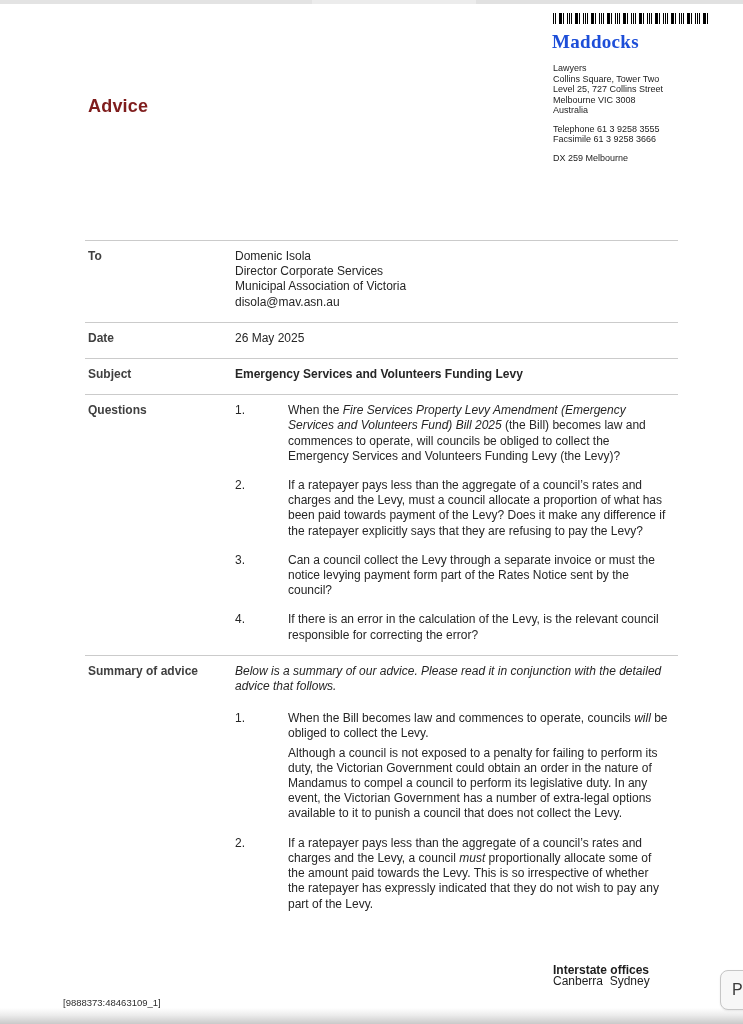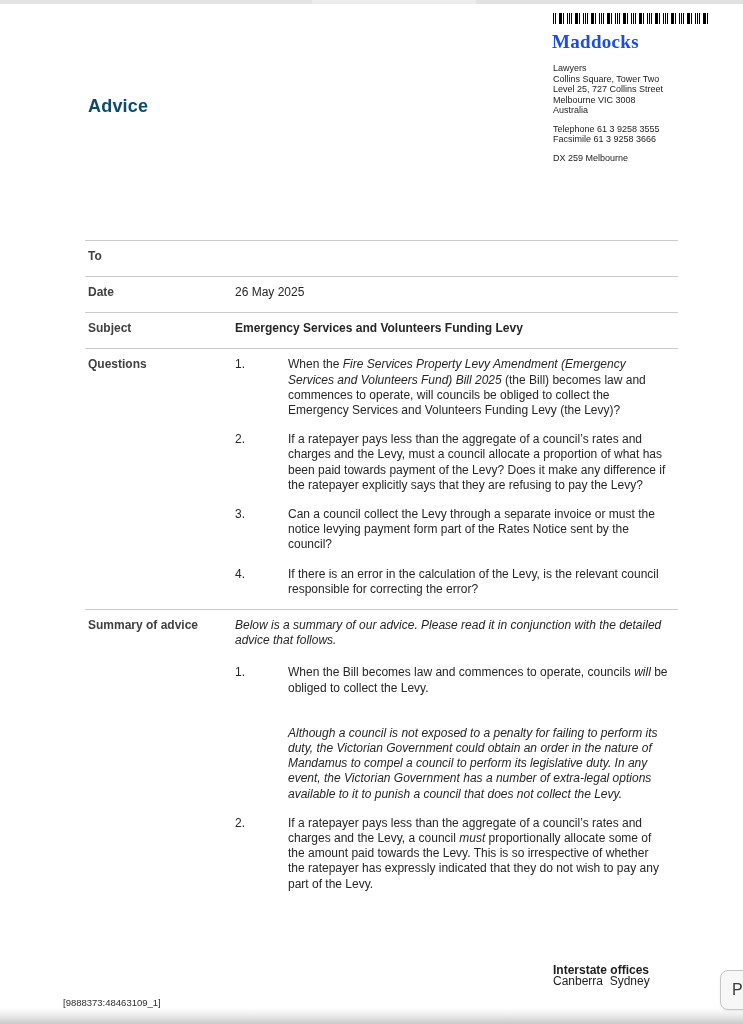--- a/index.html
+++ b/index.html
@@ -9,21 +9,21 @@
     font-family:"Liberation Sans","DejaVu Sans",sans-serif;
     color:#262626;
   }
   .top-edge{position:absolute;top:0;left:0;width:743px;height:4px;
     background:linear-gradient(90deg,#e3e3e3 0 42%,#ececec 42% 64%,#e1e1e1 64% 100%);}
   .bottom-edge{position:absolute;bottom:0;left:0;width:743px;height:16px;
     background:linear-gradient(to bottom,#ffffff 0,#ececec 45%,#c9c9c9 100%);}
 
   
   .title{position:absolute;left:88px;top:96px;margin:0;
-    font-size:18px;font-weight:bold;color:#0c4a6e;letter-spacing:.2px;}
+    font-size:18px;font-weight:bold;color:#7f1d1d;letter-spacing:.2px;}
   .barcode{position:absolute;left:553px;top:13px;width:157px;height:11px;
     background:repeating-linear-gradient(90deg,
       #000 0 1px,#fff 1px 2px,#000 2px 3px,#fff 3px 6px,
       #000 6px 9px,#fff 9px 10px,#000 10px 11px,#fff 11px 14px,
       #000 14px 15px,#fff 15px 16px);}
   .logo{position:absolute;left:552px;top:31px;margin:0;
     font-family:"Liberation Serif","DejaVu Serif",serif;
     font-size:19px;font-weight:600;color:#1d4ed8;letter-spacing:.3px;}
   .firm-details{position:absolute;left:553px;top:63px;width:170px;
     font-size:9px;line-height:10.5px;color:#1d1d1d;}
@@ -38,21 +38,21 @@
   .meta-content .line{min-height:15.2px;}
   .bold{font-weight:bold;}
   .italic{font-style:italic;}
   .intro{max-width:438px;margin-bottom:17px;}
 
   
   .num-item:not(:last-child){margin-bottom:14px;}
   .num-row{display:flex;}
   .num{width:53px;flex-shrink:0;}
   .num-text{max-width:380px;}
-  .num-cont{margin-left:53px;margin-top:30px;max-width:380px;font-style:italic;}
+  .num-cont{margin-left:53px;margin-top:4px;max-width:380px;}
   .it{font-style:italic;}
   .bd{font-weight:normal;}
 
   
   .interstate{position:absolute;left:553px;top:965px;font-size:12px;line-height:11px;color:#1d1d1d;}
   .interstate .hdr{font-weight:bold;}
   .interstate .cities{white-space:pre;}
   .doc-ref{position:absolute;left:63px;top:997px;font-size:9.5px;color:#2e2e2e;white-space:pre;}
 
   
@@ -83,20 +83,26 @@
     </div>
   <div class="grp">DX 259 Melbourne</div>
 </div>
 
 <h1 class="title">Advice</h1>
 
 <div class="meta">
 
   <div class="meta-row">
     <div class="meta-label">To</div>
+    <div class="meta-content">
+        <div class="line">Domenic Isola</div>
+        <div class="line">Director Corporate Services</div>
+        <div class="line">Municipal Association of Victoria</div>
+        <div class="line">disola@mav.asn.au</div>
+      </div>
   </div>
 
   <div class="meta-row">
     <div class="meta-label">Date</div>
     <div class="meta-content">26 May 2025</div>
   </div>
 
   <div class="meta-row">
     <div class="meta-label">Subject</div>
     <div class="meta-content bold">Emergency Services and Volunteers Funding Levy</div>

